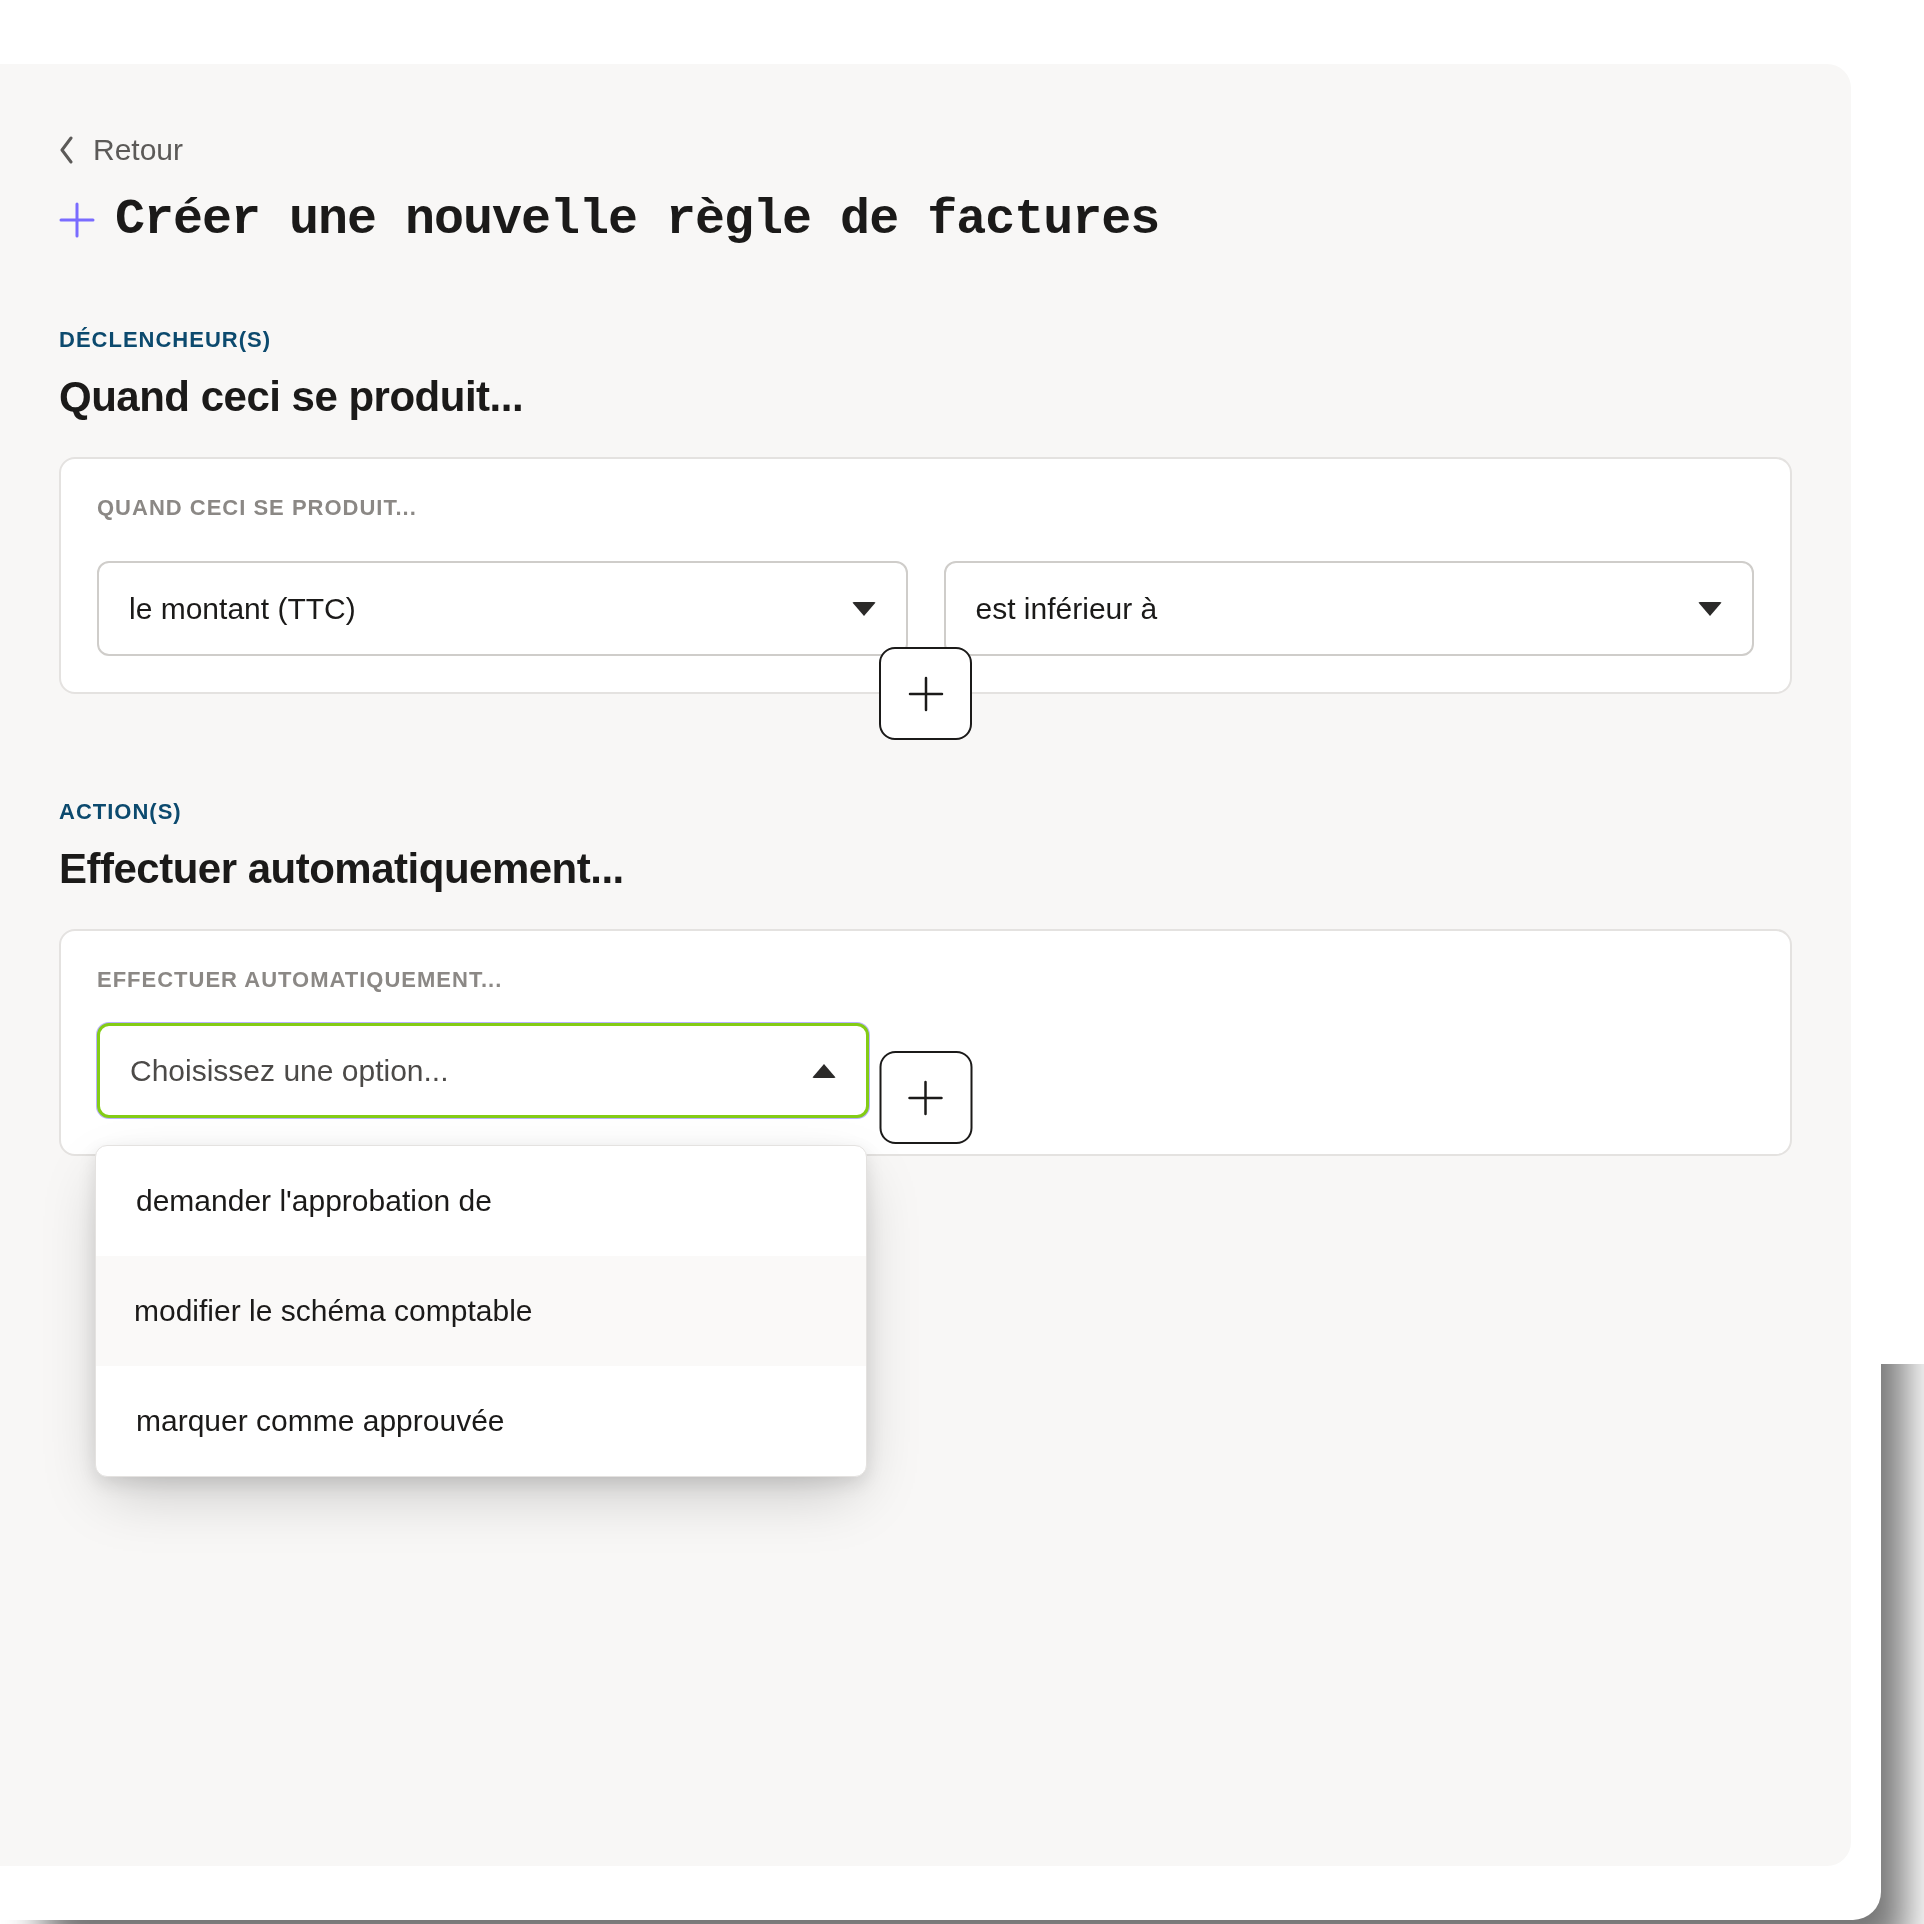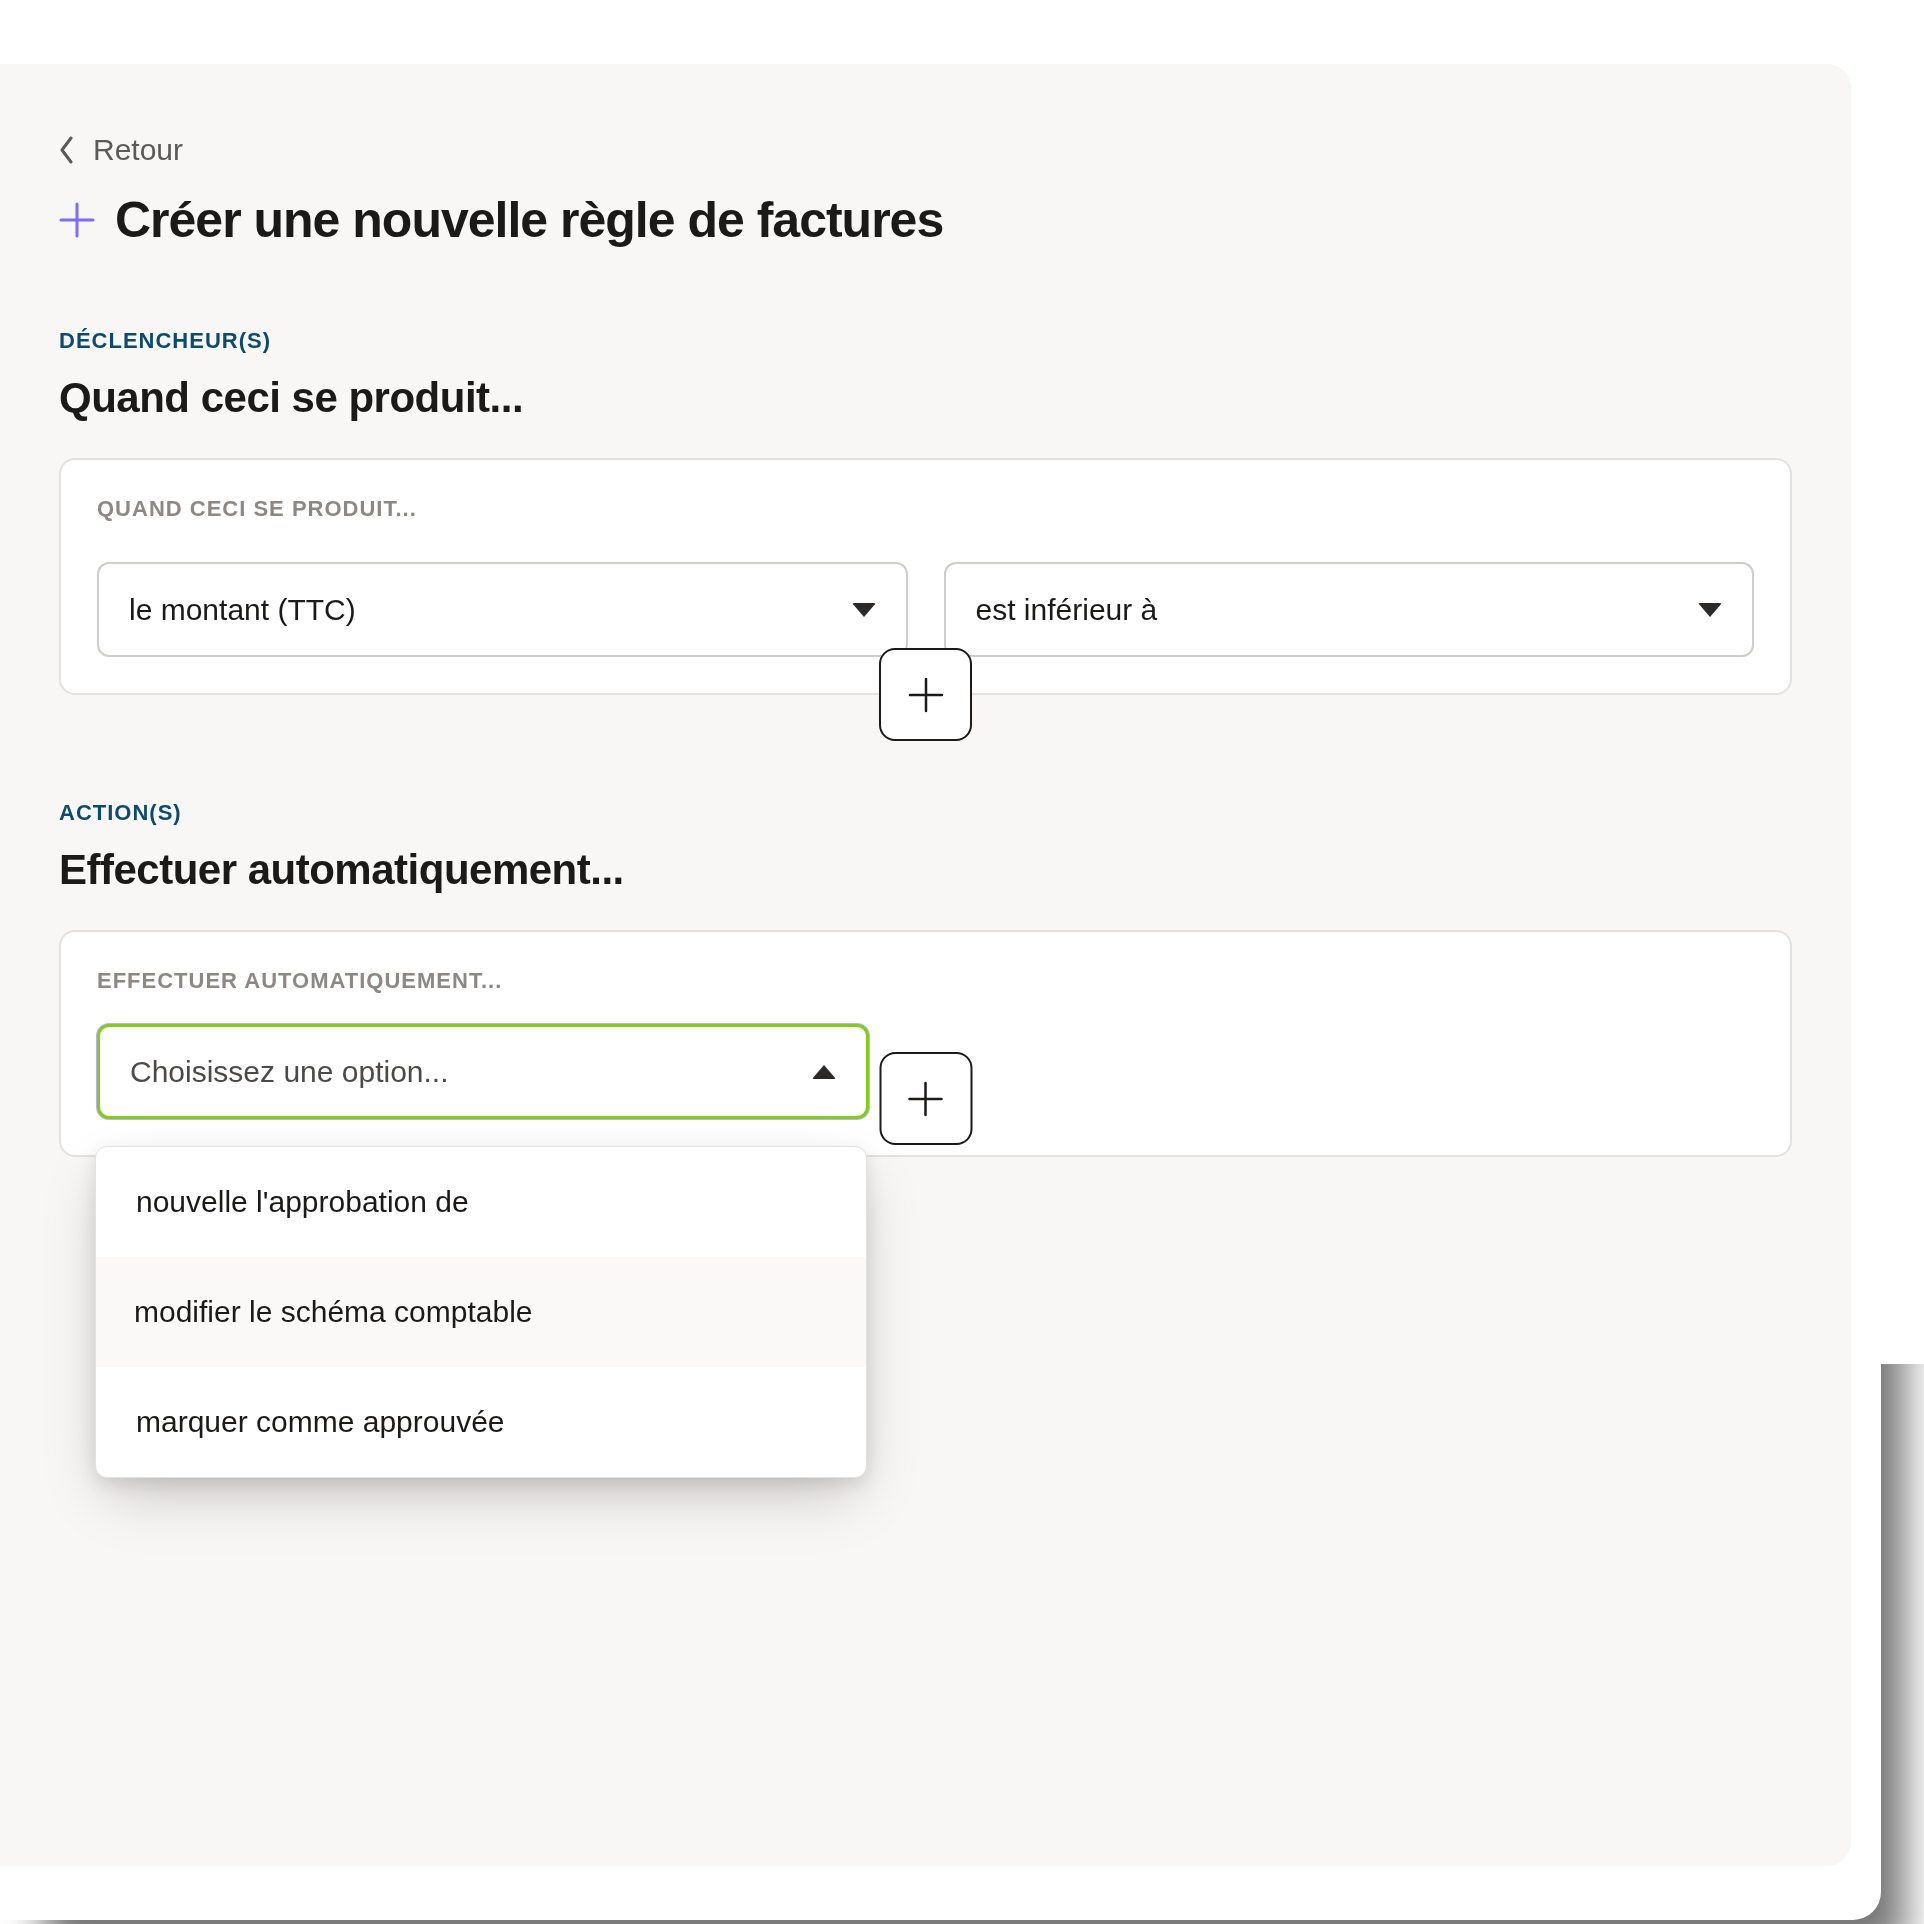--- a/index.html
+++ b/index.html
@@ -48,20 +48,21 @@
       font-size: 44px;
       line-height: 1;
       font-weight: 300;
       display:flex;align-items:center;justify-content:center;
     }
     .title-row h1 {
       font-size: 50px;
       font-weight: 750;
       letter-spacing: -1px;
       color: #1b1a19;
+      font-family: Liberation Mono, monospace;
     }
 
     .overline {
       font-size: 22px;
       font-weight: 600;
       letter-spacing: 1px;
       color: #0c4a6e;
       margin-bottom: 20px;
     }
     .section-h {
@@ -249,21 +250,21 @@
         </div>
       </div>
 
       <div class="add-btn behind" style="top:auto; bottom:-47px;">
         <svg width="38" height="38" viewBox="0 0 38 38">
             <path d="M19 3 V35 M3 19 H35" stroke="#1b1a19" stroke-width="2.5" stroke-linecap="round"></path>
           </svg>
       </div>
 
       <div class="dropdown" style="left:36px; top:216px; width:772px;">
-        <div class="dropdown-item">nouvelle l'approbation de</div>
+        <div class="dropdown-item">demander l'approbation de</div>
         <div class="dropdown-item alt">modifier le schéma comptable</div>
         <div class="dropdown-item">marquer comme approuvée</div>
       </div>
     </div>
 
   </div>
 </div>
 
 
 </body></html>

